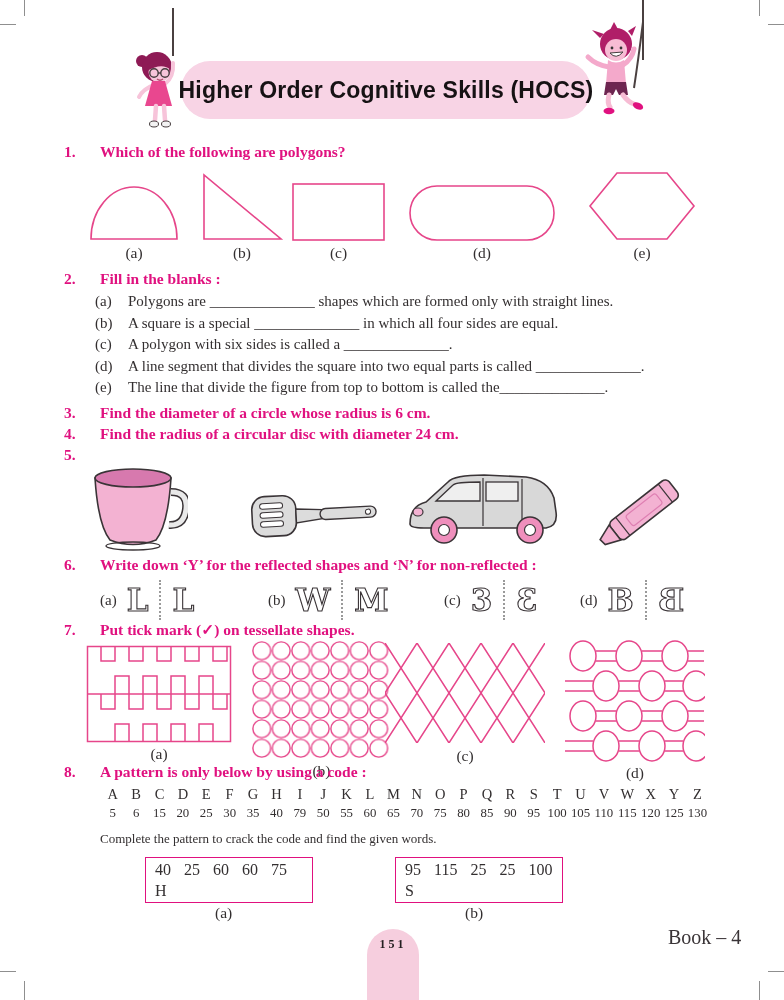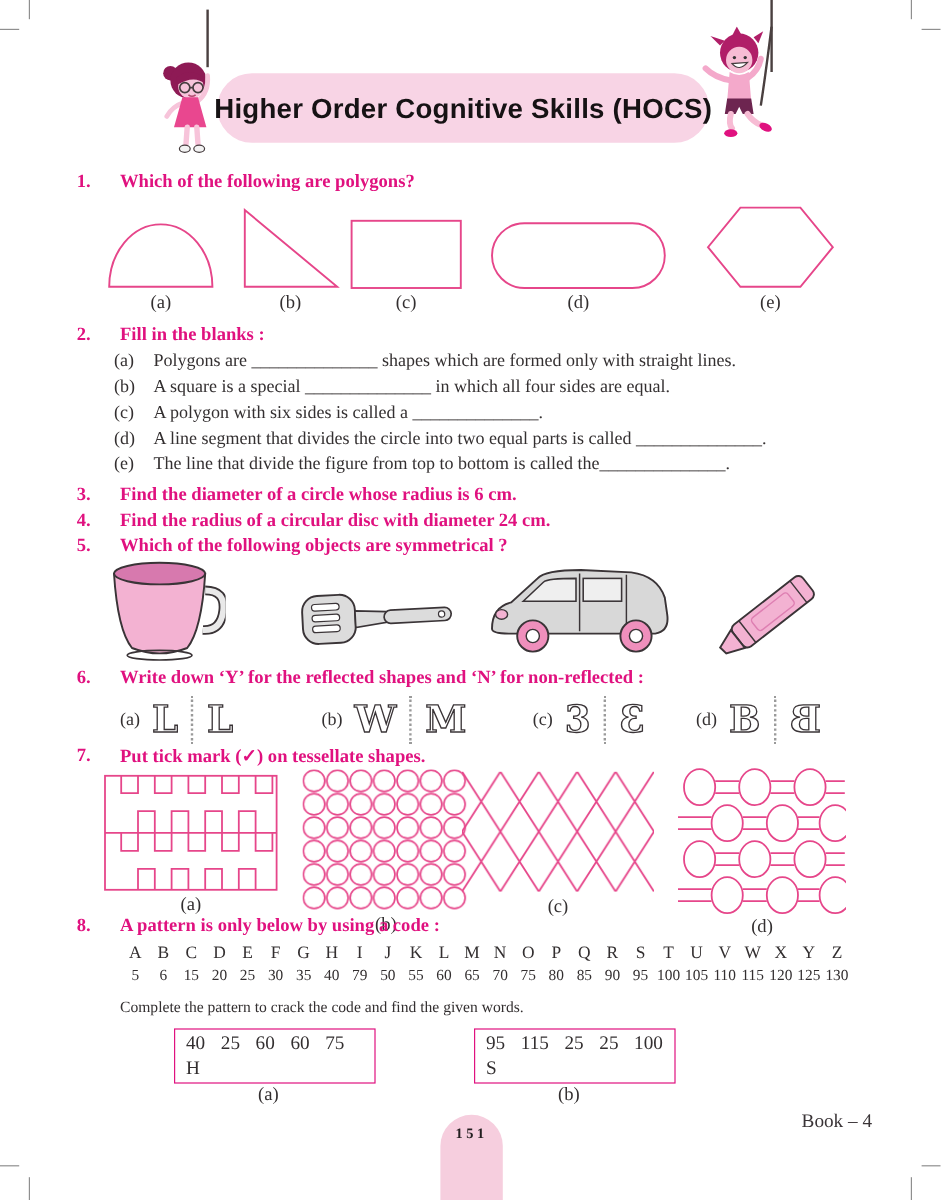--- a/index.html
+++ b/index.html
@@ -61,21 +61,21 @@
     padding:1px 9px;font-size:16px;box-sizing:border-box;line-height:21px;
   }
   .box-num{margin-right:13px;}
   .box-label{position:absolute;font-size:15.5px;}
   
   .page-tab{
     position:absolute;left:367px;top:929px;width:52px;height:71px;background:var(--tab);
     border-radius:26px 26px 0 0;display:flex;justify-content:center;
   }
   .page-tab span{font-weight:bold;font-size:12px;letter-spacing:3px;color:#231f20;margin-top:8px;}
-  .book-label{position:absolute;left:668px;top:926px;font-size:16px;color:#3a3437;}
+  .book-label{position:absolute;left:668px;top:926px;font-size:20px;color:#3a3437;}
   svg{display:block;}
 </style>
 </head>
 <body>
 
 <div class="page">
 
   <div class="crop" style="left:24px;top:0;width:1px;height:16px"></div>
   <div class="crop" style="left:0;top:24px;width:16px;height:1px"></div>
   <div class="crop" style="left:759px;top:0;width:1px;height:16px"></div>
@@ -178,39 +178,38 @@
     <div class="fill-row">
       <span class="it-label">(b)</span>
       <span>A square is a special ______________ in which all four sides are equal.</span>
     </div>
     <div class="fill-row">
       <span class="it-label">(c)</span>
       <span>A polygon with six sides is called a ______________.</span>
     </div>
     <div class="fill-row">
       <span class="it-label">(d)</span>
-      <span>A line segment that divides the circle into two equal parts is called ______________.</span>
+      <span>A line segment that divides the square into two equal parts is called ______________.</span>
     </div>
     <div class="fill-row">
       <span class="it-label">(e)</span>
       <span>The line that divide the figure from top to bottom is called the______________.</span>
     </div>
   </div>
 
   <div class="q-head" style="top:404px">
     <span class="q-num">3.</span>
     <span>Find the diameter of a circle whose radius is 6 cm.</span>
   </div>
   <div class="q-head" style="top:425px">
     <span class="q-num">4.</span>
     <span>Find the radius of a circular disc with diameter 24 cm.</span>
   </div>
   <div class="q-head" style="top:446px">
     <span class="q-num">5.</span>
-    <span>Which of the following objects are symmetrical ?</span>
   </div>
 
   <svg class="obj" style="left:88px;top:465px" width="100" height="88" viewBox="0 0 100 88">
     <path d="M7,13 Q10,60 22,75 Q45,84 68,75 Q80,60 83,13 Z" fill="#f3b2d2" stroke="#3a3437" stroke-width="1.6"></path>
     <ellipse cx="45" cy="13" rx="38" ry="9" fill="#d779ae" stroke="#3a3437" stroke-width="1.6"></ellipse>
     <path d="M83,27 q17,0 15,17 q-2,17 -17,16" fill="none" stroke="#3a3437" stroke-width="8"></path>
     <path d="M83,27 q17,0 15,17 q-2,17 -17,16" fill="none" stroke="#e9e9e9" stroke-width="5"></path>
     <ellipse cx="45" cy="81" rx="27" ry="4" fill="none" stroke="#3a3437" stroke-width="1.4"></ellipse>
   </svg>
 

